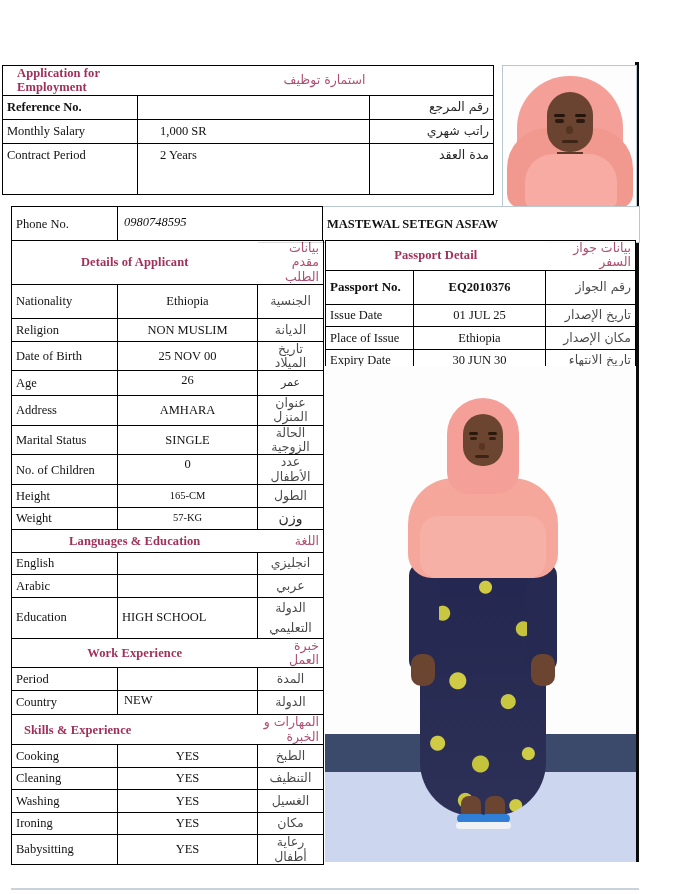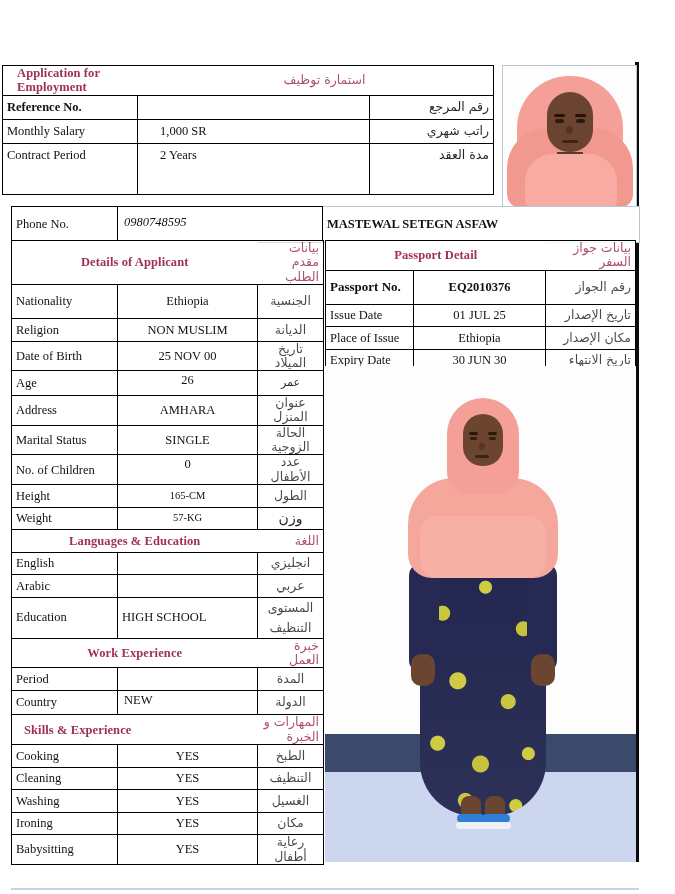--- a/index.html
+++ b/index.html
@@ -216,21 +216,21 @@
         <td class="ar ar-c">انجليزي</td>
       </tr>
       <tr>
         <td class="lbl">Arabic</td>
         <td class="val"></td>
         <td class="ar ar-c">عربي</td>
       </tr>
       <tr style="height:32px">
         <td class="lbl">Education</td>
         <td class="val" style="text-align:left;padding-left:4px;">HIGH SCHOOL</td>
-        <td class="ar ar-c" style="line-height:1.6;">المستوى التنظيف</td>
+        <td class="ar ar-c" style="line-height:1.6;">الدولة التعليمي</td>
       </tr>
 
       <tr>
         <td class="sec-head" colspan="2" style="border-right:0;">Work Experience</td>
         <td class="ar-pink" style="border-left:0;">خبرة العمل</td>
       </tr>
       <tr>
         <td class="lbl" style="width:58px">Period</td>
         <td class="val"></td>
         <td class="ar ar-c">المدة</td>

